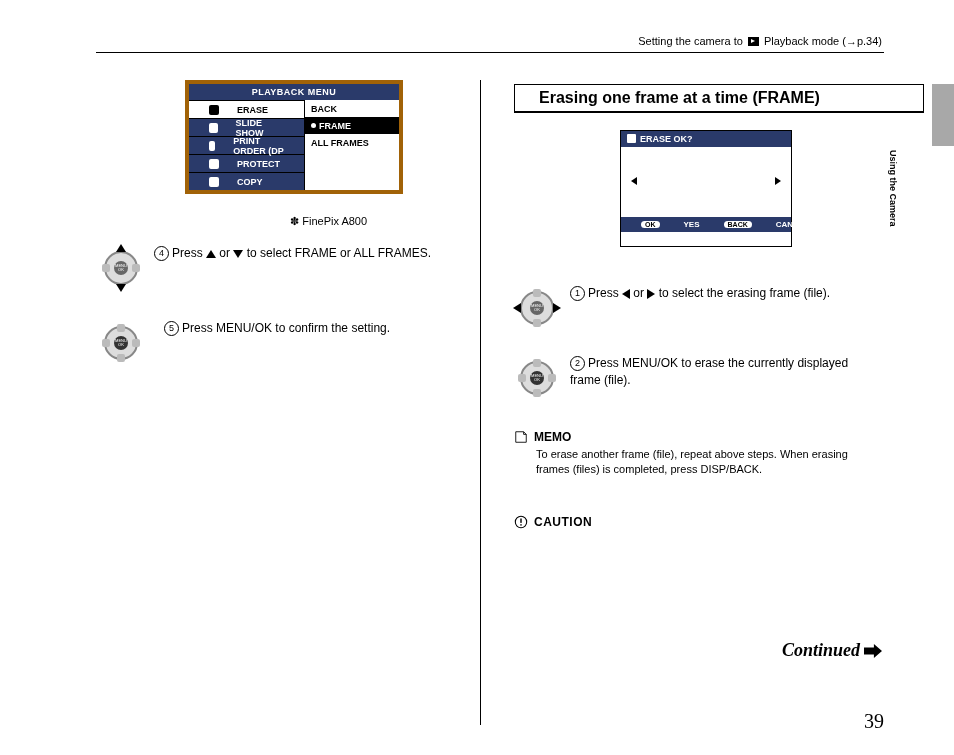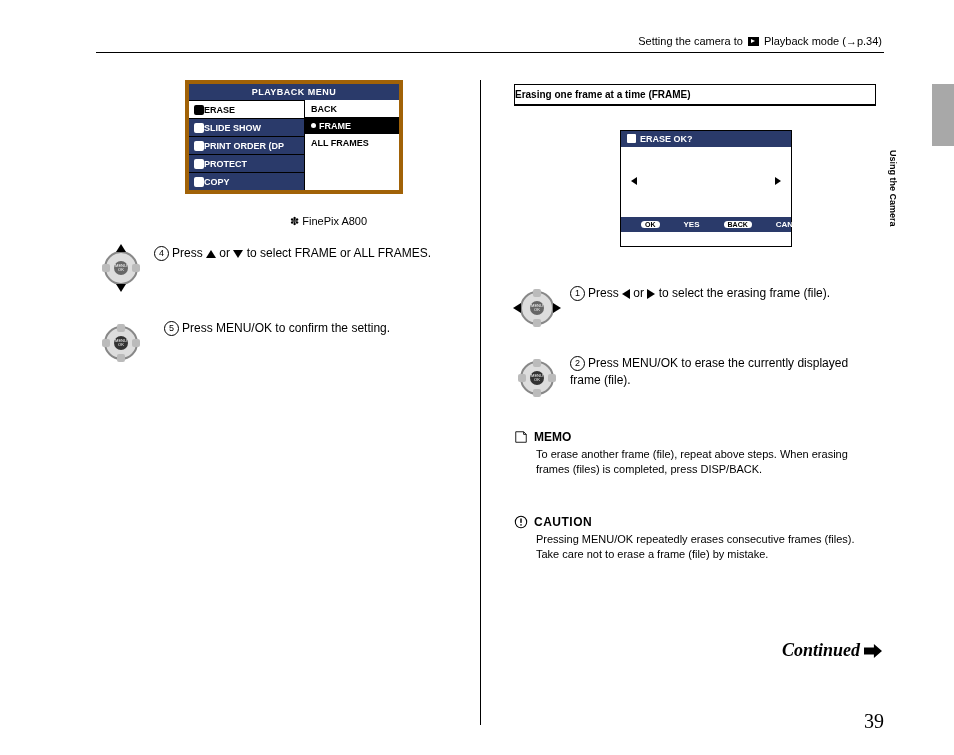--- a/index.html
+++ b/index.html
@@ -13,21 +13,21 @@
   .sidetext{position:absolute;right:56px;top:150px;font-size:9px;font-weight:bold;writing-mode:vertical-rl;}
   .pgnum{position:absolute;right:70px;bottom:22px;font-size:20px;font-family:"Times New Roman",serif;}
   .continued{position:absolute;right:72px;top:640px;font-family:"Times New Roman",serif;font-style:italic;font-weight:bold;font-size:18px;}
   .continued .arrow{display:inline-block;width:18px;height:14px;background:#000;position:relative;top:2px;margin-left:4px;clip-path:polygon(0 25%,55% 25%,55% 0,100% 50%,55% 100%,55% 75%,0 75%);}
   
   .menu{position:absolute;left:185px;top:80px;width:210px;border:4px solid #a16207;font-size:9px;font-weight:bold;color:#fff;font-family:Arial,sans-serif;}
   .menu .titlebar{background:#2a3a6a;padding:3px 4px;text-align:center;letter-spacing:0.5px;}
   .menu .body{display:flex;}
   .menu .left{width:55%;}
   .menu .right{width:45%;background:#fff;color:#000;border-left:1px solid #000;}
-  .menu .row{background:#2a3a6a;border-top:1px solid #000;padding:2px 5px;height:13px;display:flex;align-items:center;gap:0;}
+  .menu .row{background:#2a3a6a;border-top:1px solid #000;padding:2px 20px;height:13px;display:flex;align-items:center;gap:18px;}
   .menu .row.sel{background:#fff;color:#000;}
   .menu .ricon{width:10px;height:10px;background:#fff;border-radius:2px;display:inline-block;}
   .menu .row.sel .ricon{background:#000;}
   .menu .rrow{padding:2px 6px;height:13px;display:flex;align-items:center;gap:3px;background:#fff;color:#000;font-weight:bold;}
   .menu .rrow.sel{background:#000;color:#fff;align-items:center;}
   .menu .dot{width:5px;height:5px;border-radius:50%;background:#fff;display:inline-block;}
   .caption{position:absolute;left:290px;top:215px;font-size:11px;}
   
   .dpad{width:46px;height:46px;position:relative;}
   .dpad .ring{position:absolute;inset:6px;border:2px solid #888;border-radius:50%;background:#ddd;}
@@ -42,21 +42,21 @@
   .dpad .btn.l{top:19px;left:4px;} .dpad .btn.r{top:19px;right:4px;}
   .step{position:absolute;display:flex;gap:10px;font-size:12px;line-height:1.35;}
   .step .text{max-width:280px;}
   .circ{display:inline-block;width:13px;height:13px;border:1px solid #000;border-radius:50%;font-size:9px;line-height:13px;text-align:center;margin-right:3px;position:relative;top:-1px;}
   .tri-inline{display:inline-block;width:0;height:0;vertical-align:middle;}
   .tri-inline.up{border-left:5px solid transparent;border-right:5px solid transparent;border-bottom:8px solid #000;}
   .tri-inline.down{border-left:5px solid transparent;border-right:5px solid transparent;border-top:8px solid #000;}
   .tri-inline.left{border-top:5px solid transparent;border-bottom:5px solid transparent;border-right:8px solid #000;}
   .tri-inline.right{border-top:5px solid transparent;border-bottom:5px solid transparent;border-left:8px solid #000;}
   
-  .section-head{position:absolute;left:514px;top:84px;width:360px;border:1px solid #000;border-bottom:2px solid #000;padding:4px 0;font-size:10px;font-weight:bold;}
+  .section-head{position:absolute;left:514px;top:84px;width:360px;border:1px solid #000;border-bottom:2px solid #000;padding:4px 24px;font-size:16px;font-weight:bold;}
   
   .lcd{position:absolute;left:620px;top:130px;width:170px;height:115px;border:1px solid #000;background:#fff;font-family:Arial,sans-serif;font-weight:bold;}
   .lcd .bar{background:#2a3a6a;color:#fff;font-size:9px;padding:3px 6px;display:flex;gap:4px;}
   .lcd .bar .icon{width:9px;height:9px;background:#fff;border-radius:1px;display:inline-block;}
   .lcd .mid{height:70px;position:relative;}
   .lcd .mid .al,.lcd .mid .ar{position:absolute;top:30px;width:0;height:0;}
   .lcd .mid .al{left:10px;border-top:4px solid transparent;border-bottom:4px solid transparent;border-right:6px solid #000;}
   .lcd .mid .ar{right:10px;border-top:4px solid transparent;border-bottom:4px solid transparent;border-left:6px solid #000;}
   .lcd .foot{background:#2a3a6a;color:#fff;font-size:8px;padding:3px 20px;display:flex;gap:24px;align-items:center;}
   .lcd .pill{background:#fff;color:#000;border-radius:6px;padding:0 4px;font-size:7px;}
@@ -226,16 +226,15 @@
   <div class="hdg">
     <span class="ico caut-ico">
       <svg viewBox="0 0 16 16">
             <circle cx="8" cy="8" r="6.5" fill="none" stroke="#000" stroke-width="1.2"></circle>
             <rect x="7.2" y="4" width="1.6" height="5" fill="#000"></rect>
             <rect x="7.2" y="10.5" width="1.6" height="1.6" fill="#000"></rect>
           </svg>
     </span>
     <span style="letter-spacing:0.5px;">CAUTION</span>
   </div>
-  <div class="body">Pressing MENU/OK repeatedly erases consecutive frames (files). Take care not to erase a frame (file) by mistake.</div>
 </div>
 
 </div>
 
 </body></html>

